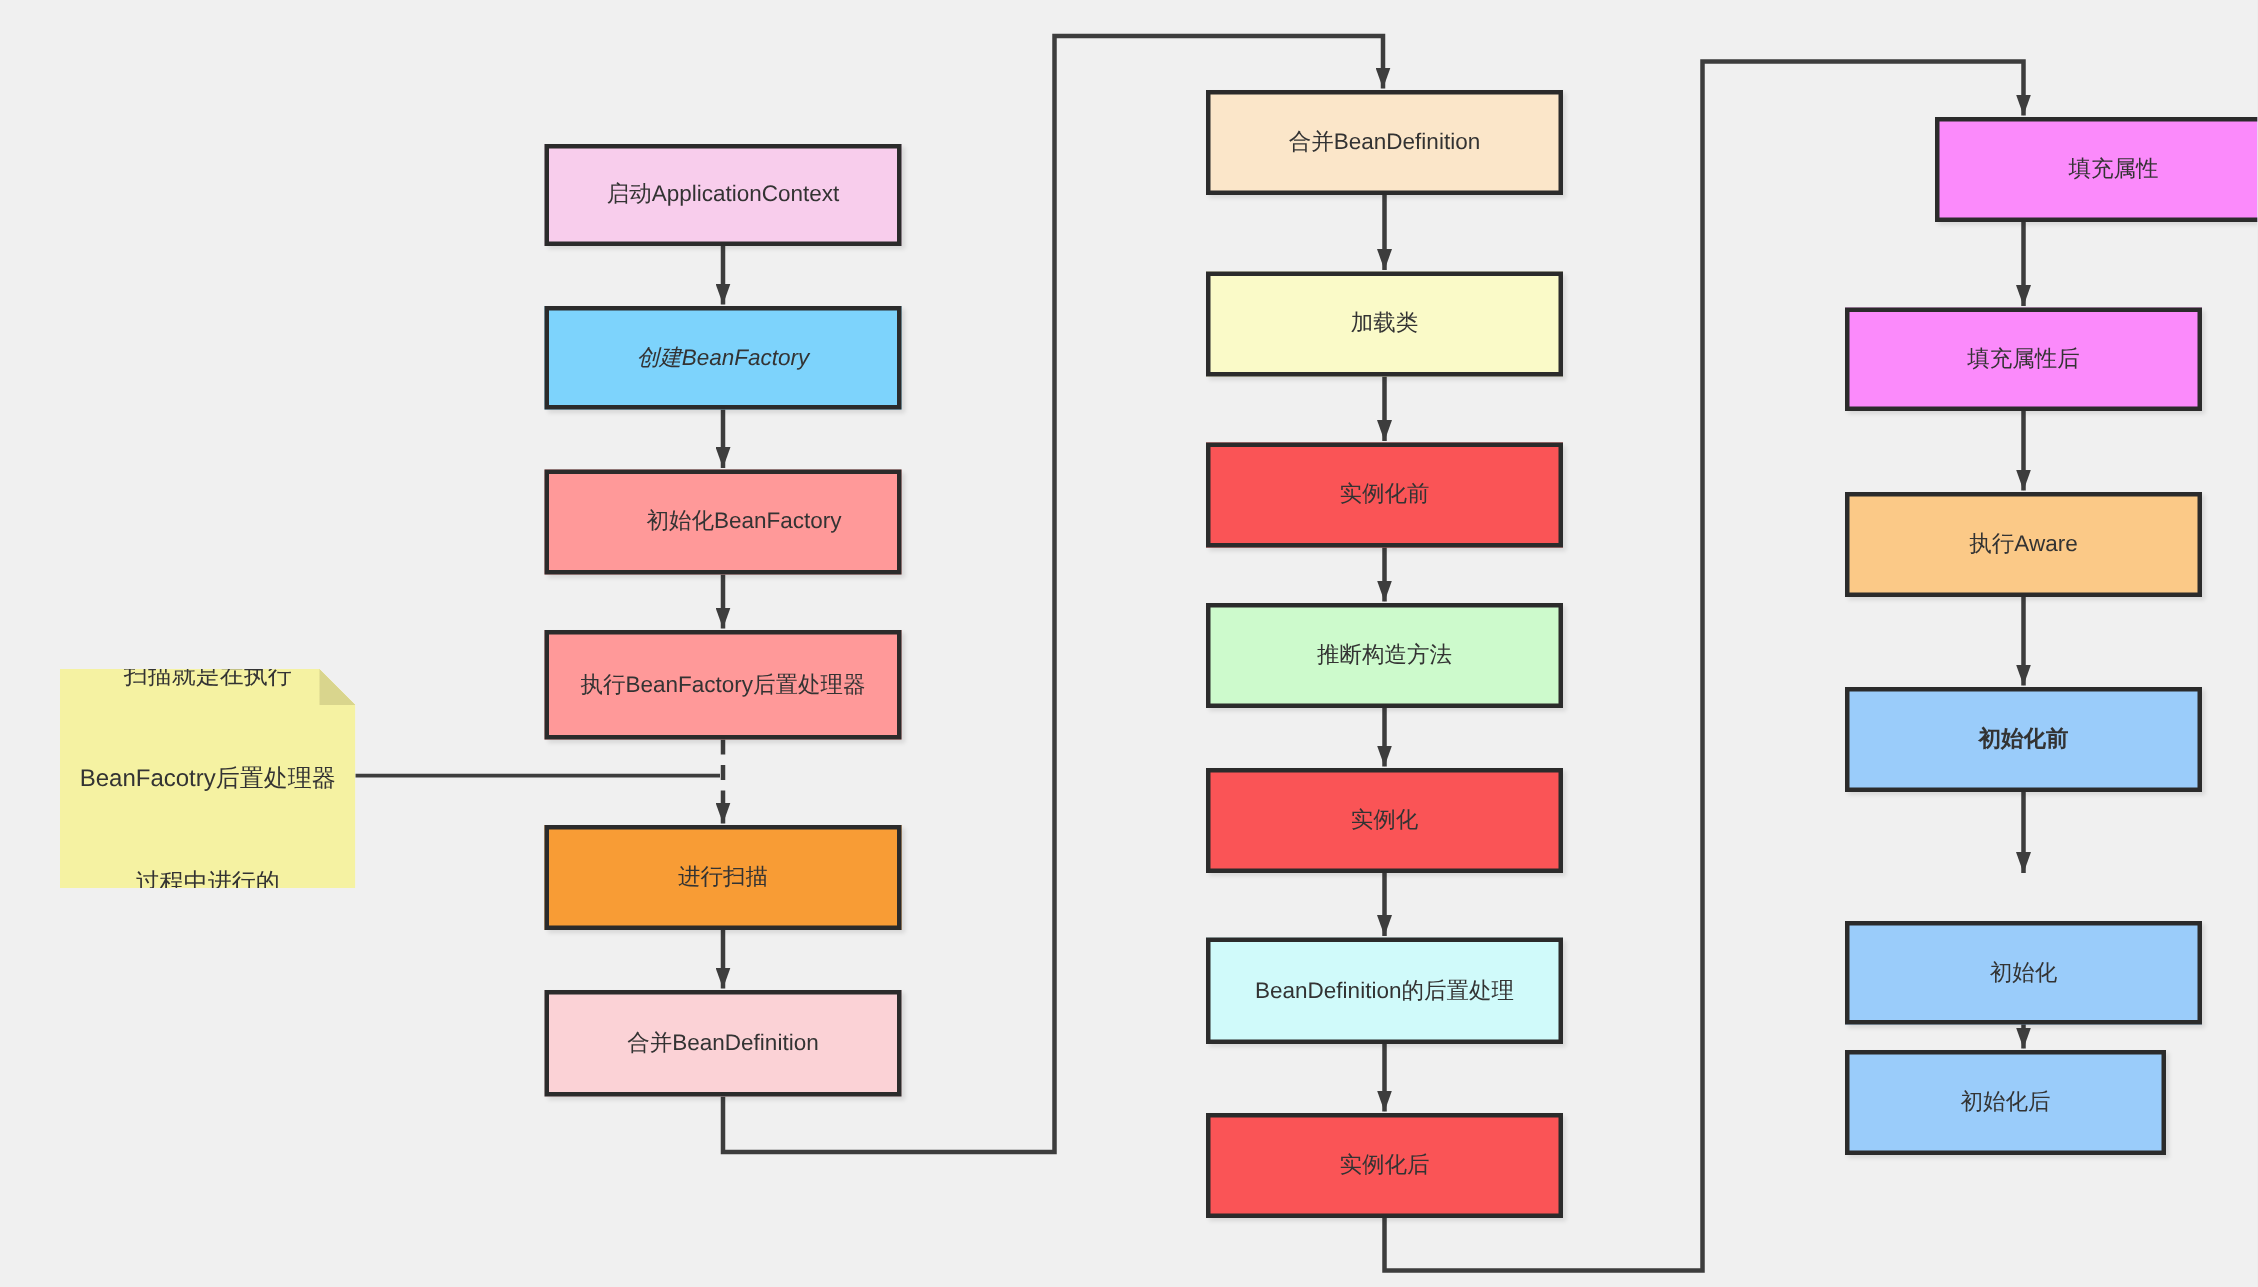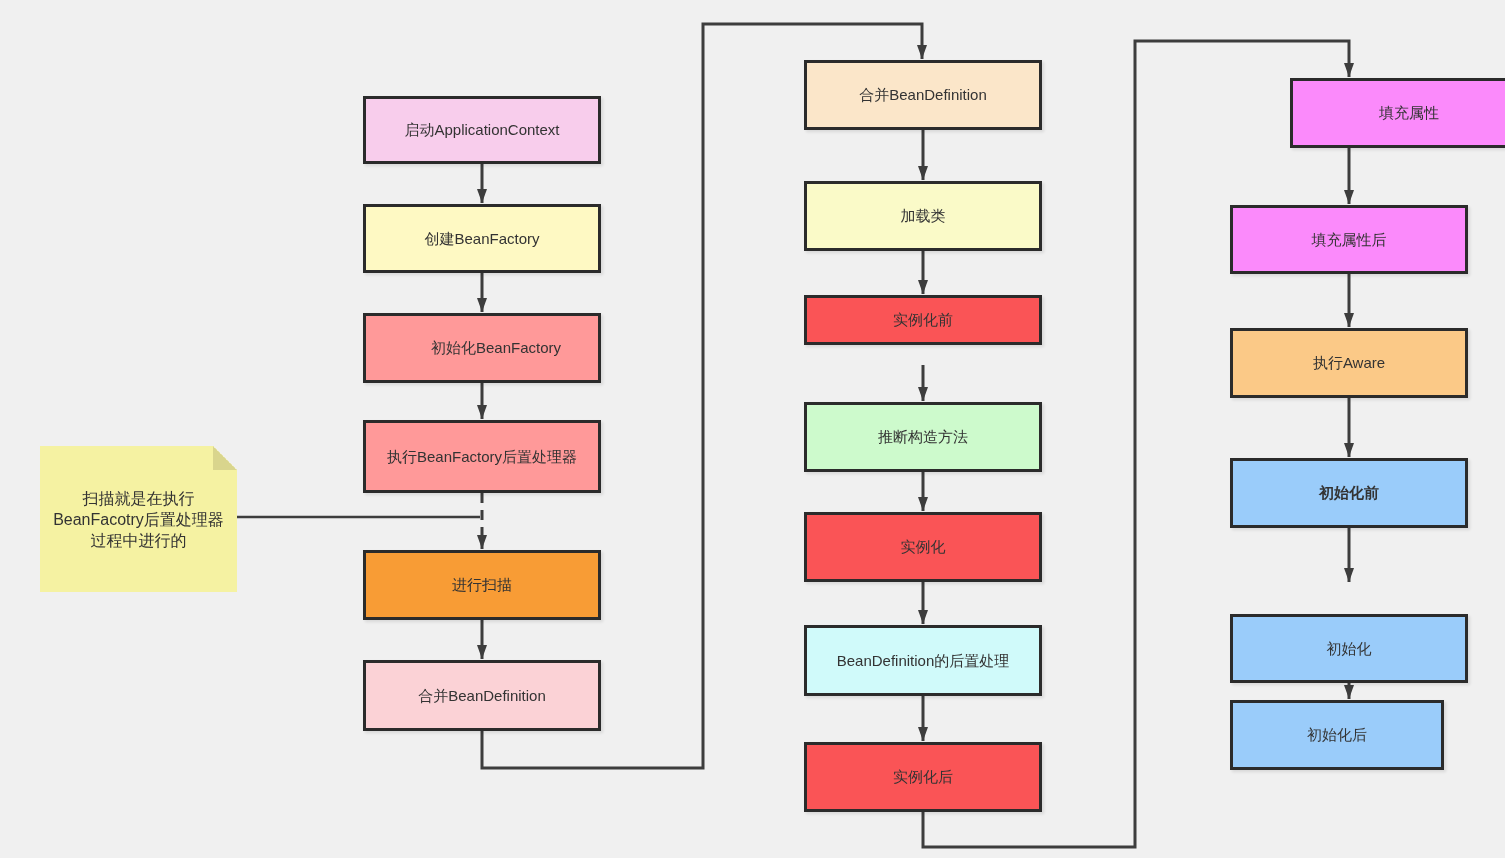--- a/index.html
+++ b/index.html
@@ -39,20 +39,21 @@
   .node-label{display:block;line-height:1.3;}
   .sticky-note{
     position:absolute;
     left:40px;top:446px;width:197px;height:146px;
     background:var(--note,#F5F2A2);
     clip-path:polygon(0 0,173px 0,197px 24px,197px 146px,0 146px);
     display:flex;flex-direction:column;align-items:center;justify-content:center;
     font-size:16px;line-height:21px;
     color:var(--text,#333333);
     text-align:center;
+    gap:48px;
   }
   .note-fold{
     position:absolute;top:0;right:0;width:24px;height:24px;
     background:linear-gradient(to bottom left,rgba(0,0,0,0) 50%,var(--note-fold,#D9D58D) 50%);
   }
 </style>
 </head>
 <body>
 
 <div class="canvas">
@@ -93,21 +94,21 @@
   <div class="sticky-note">
     <span class="note-fold"></span>
     <span>扫描就是在执行</span>
     <span>BeanFacotry后置处理器</span>
     <span>过程中进行的</span>
   </div>
 
   <div class="node" style="left: 363px; top: 96px; width: 238px; height: 68px; background-color: rgb(248, 205, 236);">
     <span class="node-label">启动ApplicationContext</span>
   </div>
-  <div class="node" style="left: 363px; top: 204px; width: 238px; height: 69px; background-color: #fef9c3;">
+  <div class="node" style="left: 363px; top: 204px; width: 238px; height: 69px; background-color: #7dd3fc; font-style: italic;">
     <span class="node-label">创建BeanFactory</span>
   </div>
   <div class="node" style="left: 363px; top: 313px; width: 238px; height: 70px; background-color: rgb(255, 153, 153); padding-left: 28px;">
     <span class="node-label">初始化BeanFactory</span>
   </div>
   <div class="node" style="left: 363px; top: 420px; width: 238px; height: 73px; background-color: rgb(255, 153, 153);">
     <span class="node-label">执行BeanFactory后置处理器</span>
   </div>
   <div class="node" style="left: 363px; top: 550px; width: 238px; height: 70px; background-color: rgb(248, 156, 53);">
     <span class="node-label">进行扫描</span>
@@ -115,21 +116,21 @@
   <div class="node" style="left: 363px; top: 660px; width: 238px; height: 71px; background-color: rgb(251, 210, 214);">
     <span class="node-label">合并BeanDefinition</span>
   </div>
 
   <div class="node" style="left: 804px; top: 60px; width: 238px; height: 70px; background-color: rgb(251, 230, 201); justify-content: center;">
     <span class="node-label">合并BeanDefinition</span>
   </div>
   <div class="node" style="left: 804px; top: 181px; width: 238px; height: 70px; background-color: rgb(250, 250, 200);">
     <span class="node-label">加载类</span>
   </div>
-  <div class="node" style="left: 804px; top: 295px; width: 238px; height: 50px; background-color: rgb(250, 84, 86);">
+  <div class="node" style="left: 804px; top: 295px; width: 238px; height: 70px; background-color: rgb(250, 84, 86);">
     <span class="node-label">实例化前</span>
   </div>
   <div class="node" style="left: 804px; top: 402px; width: 238px; height: 70px; background-color: rgb(205, 250, 204);">
     <span class="node-label">推断构造方法</span>
   </div>
   <div class="node" style="left: 804px; top: 512px; width: 238px; height: 70px; background-color: rgb(250, 84, 86); align-items: center;">
     <span class="node-label">实例化</span>
   </div>
   <div class="node" style="left: 804px; top: 625px; width: 238px; height: 71px; background-color: rgb(208, 250, 250);">
     <span class="node-label">BeanDefinition的后置处理</span>

